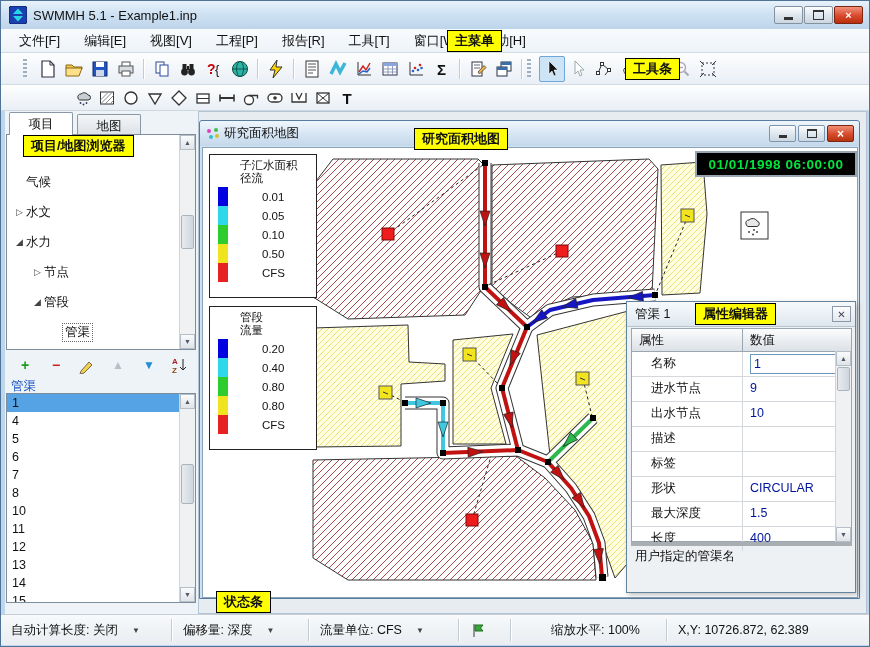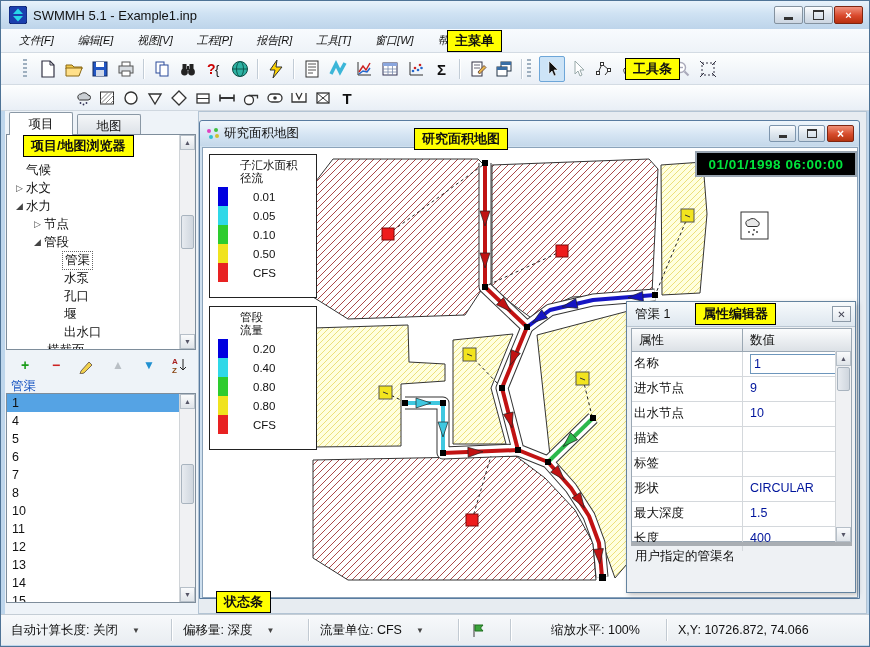--- a/index.html
+++ b/index.html
@@ -12,39 +12,39 @@
   .title-text{font-size:13px;color:#111;}
   .win-btns{position:absolute;right:8px;top:5px;display:flex;gap:1px;}
   .wbtn{width:29px;height:18px;border:1px solid #84929f;border-radius:2px;background:linear-gradient(#fcfdfe,#dfe6ee 50%,#ccd6e2);
     display:flex;align-items:center;justify-content:center;font-size:11px;color:#333;box-sizing:border-box;}
   .wbtn.close{background:linear-gradient(#f0927e,#d9492c 55%,#b8300f);border-color:#7e2510;color:#fff;font-weight:bold;}
   .glyph-min{display:block;width:9px;height:3px;background:#333;margin-top:6px;}
   .glyph-max{display:block;width:9px;height:7px;border:1px solid #333;border-top-width:2px;}
   
   .menubar{position:absolute;left:0;top:28px;width:870px;height:24px;background:linear-gradient(#f8fbfe,#eef3f8);
     border-bottom:1px solid #d3dbe3;display:flex;align-items:center;padding-left:8px;box-sizing:border-box;}
-  .menu-item{padding:3px 10px;margin-right:4px;font-size:11px;cursor:default;font-style:italic;}
+  .menu-item{padding:3px 10px;margin-right:4px;font-size:13px;cursor:default;}
   
   .toolbar1{position:absolute;left:0;top:52px;width:870px;height:32px;background:linear-gradient(#fdfefe,#e9eff6);
     border-bottom:1px solid #d3dbe3;display:flex;align-items:center;padding-left:22px;box-sizing:border-box;}
   .toolbar2{position:absolute;left:0;top:84px;width:870px;height:26px;background:linear-gradient(#fdfefe,#e9eff6);
     border-bottom:1px solid #cfd7df;display:flex;align-items:center;padding-left:70px;box-sizing:border-box;}
   .grip{width:4px;height:20px;margin-right:8px;background:repeating-linear-gradient(#9fb0c0 0 2px,transparent 2px 4px);}
   .tbtn{width:24px;height:24px;display:flex;align-items:center;justify-content:center;border:1px solid transparent;border-radius:2px;}
   .tbtn2{width:24px;height:20px;display:flex;align-items:center;justify-content:center;}
   .tbtn.selected{background:#cde4f7;border-color:#6da6d8;}
   .tsep{width:1px;height:20px;background:#c2ccd6;margin:0 4px;border-right:1px solid #fff;}
   
   .leftpanel{position:absolute;left:4px;top:110px;width:193px;height:503px;background:#eef3f8;}
   .tab{position:absolute;top:1px;height:22px;width:64px;text-align:center;line-height:22px;font-size:12.5px;
     border:1px solid #8a98a5;border-bottom:none;border-radius:2px 2px 0 0;box-sizing:border-box;}
   .tab.active{background:#fff;z-index:2;height:23px;}
   .tab.inactive{background:linear-gradient(#f4f6f8,#dde2e8);top:3px;height:20px;}
   .treebox{position:absolute;left:1px;top:23px;width:190px;height:216px;background:#fff;border:1px solid #7e8d9b;box-sizing:border-box;overflow:hidden;}
-  .trow{height:18px;display:flex;align-items:center;font-size:12.5px;white-space:nowrap;}
+  .trow{height:18px;display:flex;align-items:center;font-size:12.5px;white-space:nowrap;margin-top:12px;}
   .tarrow{width:13px;font-size:9px;color:#444;text-align:center;flex:none;}
   .tsel{border:1px dotted #666;padding:0 2px;}
   .vscroll{position:absolute;right:0;top:0;width:16px;background:#f0f1f3;border-left:1px solid #d0d4d8;box-sizing:border-box;}
   .sbtn{position:absolute;left:0;width:15px;height:15px;background:linear-gradient(#fafbfc,#dfe4e9);border:1px solid #b6bfc8;
     box-sizing:border-box;font-size:7px;color:#556;display:flex;align-items:center;justify-content:center;}
   .sthumb{position:absolute;left:1px;width:13px;background:linear-gradient(90deg,#e7ebf0,#cfd6de);border:1px solid #a9b4bf;border-radius:2px;box-sizing:border-box;}
   .minibar{position:absolute;left:1px;top:242px;width:190px;height:24px;display:flex;align-items:center;gap:9px;padding-left:8px;box-sizing:border-box;}
   .mbtn{width:22px;height:20px;display:flex;align-items:center;justify-content:center;font-weight:bold;font-size:14px;}
   .objlabel{position:absolute;left:6px;top:267px;color:#1553c0;font-size:12.5px;}
   .listbox{position:absolute;left:1px;top:282px;width:190px;height:210px;background:#fff;border:1px solid #7e8d9b;box-sizing:border-box;overflow:hidden;}
@@ -58,37 +58,37 @@
   .map-title{font-size:12.5px;margin-left:4px;}
   .map-btns{position:absolute;right:5px;top:4px;display:flex;gap:2px;}
   .mwbtn{width:27px;height:17px;border:1px solid #7d95ad;border-radius:2px;background:linear-gradient(#fbfcfd,#dde6ee 55%,#cbd7e2);
     display:flex;align-items:center;justify-content:center;box-sizing:border-box;color:#334;}
   .mwbtn.close{background:linear-gradient(#ef9076,#d64b2b 55%,#b43410);border-color:#7e2510;color:#fff;font-weight:bold;font-size:12px;}
   .map-content{position:absolute;left:2px;top:26px;width:656px;height:451px;background:#fff;border:1px solid #8ba3ba;box-sizing:border-box;overflow:hidden;}
   .legend{position:absolute;width:106px;height:142px;background:#fff;border:1px solid #222;font-size:11.5px;}
   .legend .ltitle{margin-left:30px;line-height:13px;margin-top:4px;}
   .legrow{display:flex;align-items:center;height:19px;margin-left:8px;}
   .legsw{width:10px;height:19px;flex:none;}
-  .legval{margin-left:17px;}
+  .legval{margin-left:26px;}
   .timebox{position:absolute;left:492px;top:3px;width:162px;height:26px;background:#000;border:2px solid #98a4b0;
     color:#00e53c;font-weight:bold;font-size:13.5px;display:flex;align-items:center;justify-content:center;
     font-family:"Liberation Sans","DejaVu Sans",sans-serif;letter-spacing:0.5px;box-sizing:border-box;}
   
   .propwin{position:absolute;left:625px;top:300px;width:230px;height:292px;background:#eef1f4;border:1px solid #64839f;
     box-shadow:2px 2px 5px rgba(0,0,0,0.25);box-sizing:border-box;}
   .prop-titlebar{position:absolute;left:0;top:0;width:100%;height:24px;background:linear-gradient(#f7fafc,#dee7ef);
     border-bottom:1px solid #b9c6d2;display:flex;align-items:center;}
   .prop-title{margin-left:8px;font-size:12.5px;}
   .prop-close{position:absolute;right:4px;top:4px;width:19px;height:16px;border:1px solid #8c9aa8;background:linear-gradient(#fcfdfe,#e2e8ee);
     display:flex;align-items:center;justify-content:center;font-size:10px;color:#445;box-sizing:border-box;}
   .ptable{position:absolute;left:4px;top:26px;width:221px;height:214px;background:#fff;border:1px solid #9aa7b3;box-sizing:border-box;}
   .phead{display:flex;height:22px;background:linear-gradient(#fbfcfd,#dce1e6);border-bottom:1px solid #9aa7b3;font-size:12.5px;}
   .phead div{line-height:22px;padding-left:7px;box-sizing:border-box;}
   .prow{display:flex;height:24px;border-bottom:1px solid #d4d8dc;font-size:12.5px;}
-  .pcell-l{width:111px;border-right:1px solid #d4d8dc;line-height:23px;padding-left:2px;box-sizing:border-box;flex:none;}
+  .pcell-l{width:111px;border-right:1px solid #d4d8dc;line-height:23px;padding-left:19px;box-sizing:border-box;flex:none;}
   .pcell-v{flex:1;line-height:23px;padding-left:7px;color:#00159c;box-sizing:border-box;}
   .pinput{width:84px;height:18px;margin-top:2px;border:1px solid #6d96bc;font-size:12.5px;color:#00159c;padding:0 3px;font-family:inherit;}
   .phint{position:absolute;left:0px;top:246px;width:100%;font-size:12.5px;padding-left:8px;box-sizing:border-box;}
   .pdivider{position:absolute;left:4px;top:240px;width:221px;height:4px;background:#a9aeb3;}
   
   .callout{position:absolute;background:#ffff00;border:1px solid #000;font-weight:bold;font-size:13px;
     padding:1px 7px;white-space:nowrap;z-index:50;}
   
   .statusbar{position:absolute;left:0;top:613px;width:870px;height:31px;background:linear-gradient(#f7f9fb,#e9edf1);
     border-top:1px solid #c4cdd5;display:flex;align-items:center;font-size:12.5px;box-sizing:border-box;}
@@ -771,17 +771,17 @@
         <line x1="4" y1="2" x2="4" y2="15" stroke="#777" stroke-width="1.5"></line>
         <path d="M5,3 h8 l-2.5,3 2.5,3 h-8 z" fill="#3aa33a" stroke="#1e6e1e"></path>
       </svg>
     </div>
     <div class="sdiv"></div>
     <div class="sseg" style="width:105px;padding-left:39px;">
       <span>缩放水平: 100%</span>
     </div>
     <div class="sdiv"></div>
     <div class="sseg">
-      <span>X,Y: 10726.872, 74.066</span>
+      <span>X,Y: 10726.872, 62.389</span>
     </div>
   </div>
 
 </div>
 
 </body></html>

